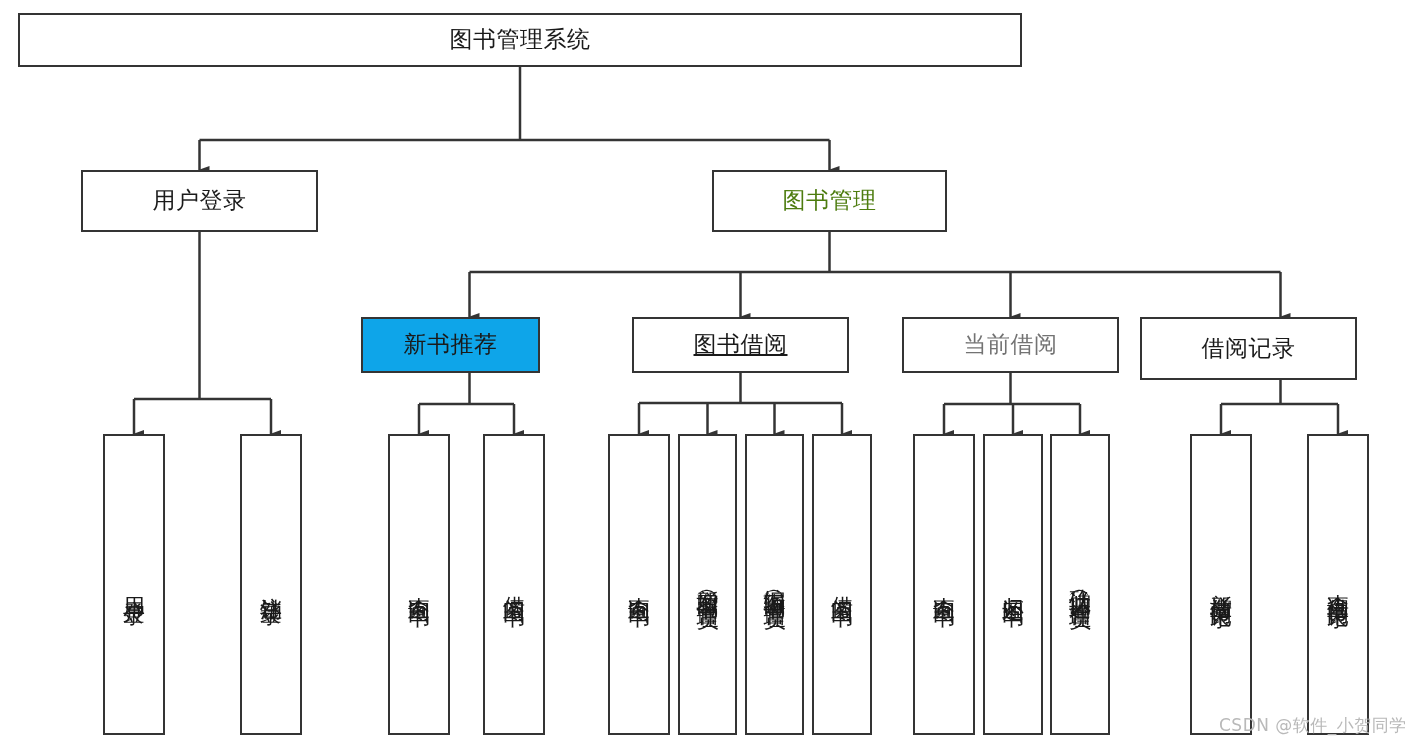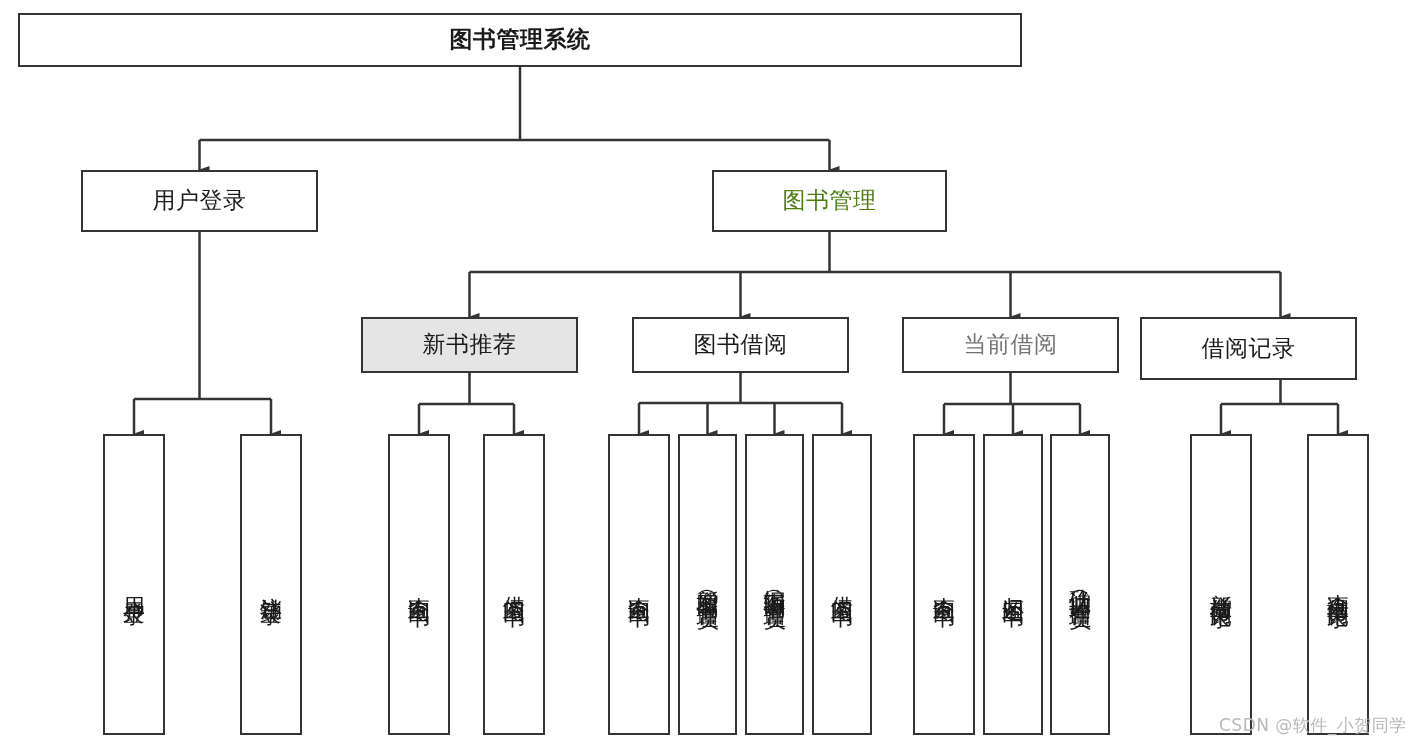--- a/index.html
+++ b/index.html
@@ -103,33 +103,33 @@
         <line x1="1013" y1="404" x2="1013" y2="434" stroke="#343434" stroke-width="2.5" stroke-linecap="butt" marker-end="url(#arrowhead)"></line>
         <line x1="1080" y1="404" x2="1080" y2="434" stroke="#343434" stroke-width="2.5" stroke-linecap="butt" marker-end="url(#arrowhead)"></line>
         <line x1="1280.5" y1="373" x2="1280.5" y2="404" stroke="#343434" stroke-width="2.5" stroke-linecap="butt"></line>
         <line x1="1221" y1="404" x2="1338" y2="404" stroke="#343434" stroke-width="2.5" stroke-linecap="butt"></line>
         <line x1="1221" y1="404" x2="1221" y2="434" stroke="#343434" stroke-width="2.5" stroke-linecap="butt" marker-end="url(#arrowhead)"></line>
         <line x1="1338" y1="404" x2="1338" y2="434" stroke="#343434" stroke-width="2.5" stroke-linecap="butt" marker-end="url(#arrowhead)"></line>
       </g>
   </svg>
   <div id="node-layer">
       <div class="node" style="left: 18px; top: 13px; width: 1004px; height: 54px; border-color: rgb(52, 52, 52); background: rgb(255, 255, 255);">
-        <span class="label" style="color: rgb(26, 26, 26); font-weight: bold;">图书管理系统</span>
+        <span class="label" style="color: rgb(26, 26, 26);">图书管理系统</span>
       </div>
       <div class="node" style="left: 81px; top: 170px; width: 237px; height: 62px; border-color: rgb(52, 52, 52); background: rgb(255, 255, 255);">
         <span class="label" style="color: rgb(26, 26, 26);">用户登录</span>
       </div>
       <div class="node" style="left: 712px; top: 170px; width: 235px; height: 62px; border-color: rgb(52, 52, 52); background: rgb(255, 255, 255);">
         <span class="label" style="color: #4d7c0f;">图书管理</span>
       </div>
-      <div class="node" style="left: 361px; top: 317px; width: 217px; height: 56px; border-color: rgb(52, 52, 52); background: #e5e5e5;">
+      <div class="node" style="left: 361px; top: 317px; width: 179px; height: 56px; border-color: rgb(52, 52, 52); background: #0ea5e9;">
         <span class="label" style="color: rgb(26, 26, 26);">新书推荐</span>
       </div>
       <div class="node" style="left: 632px; top: 317px; width: 217px; height: 56px; border-color: rgb(52, 52, 52); background: rgb(255, 255, 255);">
-        <span class="label" style="color: rgb(26, 26, 26);">图书借阅</span>
+        <span class="label" style="color: rgb(26, 26, 26); text-decoration: underline;">图书借阅</span>
       </div>
       <div class="node" style="left: 902px; top: 317px; width: 217px; height: 56px; border-color: rgb(52, 52, 52); background: rgb(255, 255, 255);">
         <span class="label" style="color: #737373;">当前借阅</span>
       </div>
       <div class="node" style="left: 1140px; top: 317px; width: 217px; height: 63px; border-color: rgb(52, 52, 52); background: rgb(255, 255, 255);">
         <span class="label" style="color: rgb(26, 26, 26);">借阅记录</span>
       </div>
       <div class="node vertical" style="left: 103px; top: 434px; width: 62px; height: 301px; border-color: rgb(52, 52, 52); background: rgb(255, 255, 255);">
         <span class="label" style="color: rgb(26, 26, 26);">用户登录</span>
       </div>

